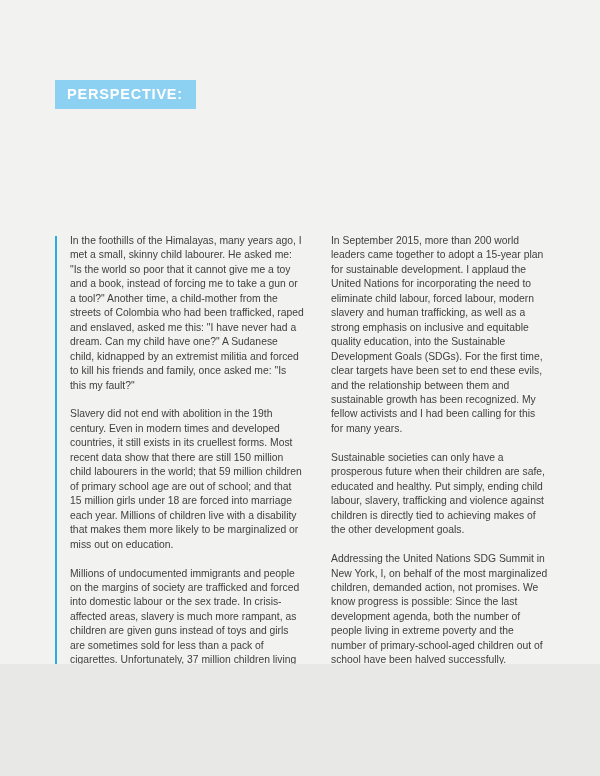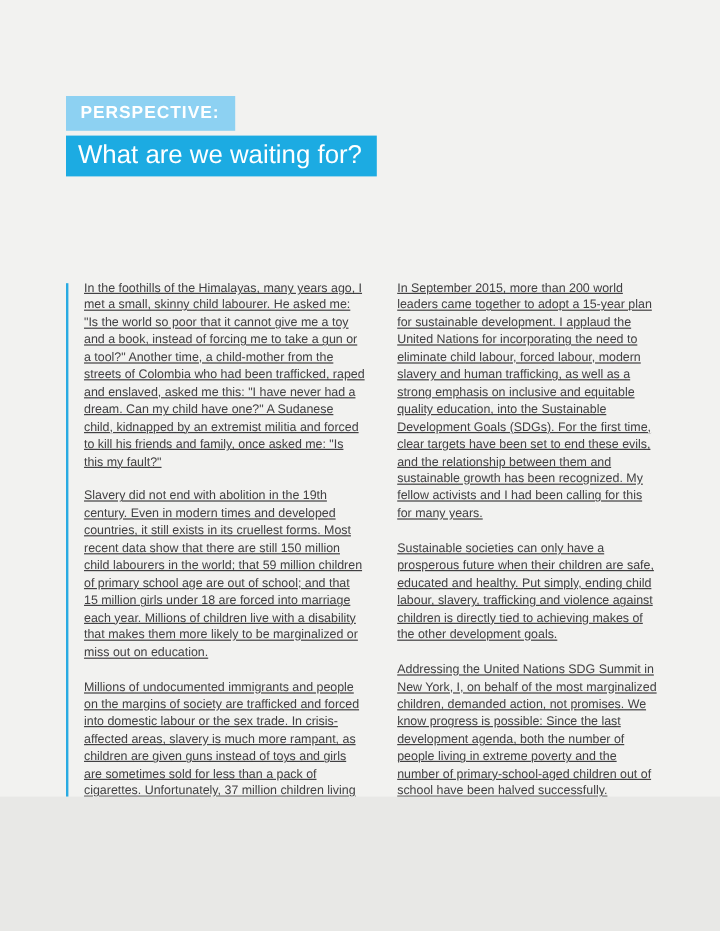--- a/index.html
+++ b/index.html
@@ -32,21 +32,21 @@
     position:absolute; left:55px; top:236px;
     width:2px; height:433px; background:#29abe2;
   }
   .columns {
     position:absolute; left:70px; top:234px; width:479px;
     display:flex; gap:27px;
   }
   .col { font-size:10.35px; line-height:14.45px; color:#414042; }
   .col-left  { width:234px; }
   .col-right { width:218px; }
-  .col p { margin:0 0 14.5px 0;text-decoration:underline; }
+  .col p { margin:0 0 14.5px 0; }
   .stripe-band {
     position:absolute; left:0; top:697px; width:600px; height:15px;
     background:repeating-linear-gradient(135deg,
       #a7daf0 0px, #a7daf0 2.6px,
       #fbfbfa 2.6px, #fbfbfa 5.2px);
   }
   .footer { position:absolute; left:0; top:739px; width:600px; height:26px; }
   .page-num {
     position:absolute; left:52px; top:1px;
     width:23px; height:23px; background:#d946ef;
@@ -78,21 +78,20 @@
   }
 </style>
 </head>
 <body>
 
 <div id="page">
 
   <div class="kicker">PERSPECTIVE:</div>
 
   <div class="title-block">
-    <span class="title-line">What are we waiting for?</span>
   </div>
 
 
   <div class="vrule"></div>
 
   <div class="columns">
     <div class="col col-left">
       <p>In the foothills of the Himalayas, many years ago, I met a small, skinny child labourer. He asked me: "Is the world so poor that it cannot give me a toy and a book, instead of forcing me to take a gun or a tool?" Another time, a child-mother from the streets of Colombia who had been trafficked, raped and enslaved, asked me this: "I have never had a dream. Can my child have one?" A Sudanese child, kidnapped by an extremist militia and forced to kill his friends and family, once asked me: "Is this my fault?"</p>
       <p>Slavery did not end with abolition in the 19th century. Even in modern times and developed countries, it still exists in its cruellest forms. Most recent data show that there are still 150 million child labourers in the world; that 59 million children of primary school age are out of school; and that 15 million girls under 18 are forced into marriage each year. Millions of children live with a disability that makes them more likely to be marginalized or miss out on education.</p>
       <p>Millions of undocumented immigrants and people on the margins of society are trafficked and forced into domestic labour or the sex trade. In crisis-affected areas, slavery is much more rampant, as children are given guns instead of toys and girls are sometimes sold for less than a pack of cigarettes. Unfortunately, 37 million children living in crisis-affected countries are out of primary or lower-secondary school. I have met children toiling on cocoa farms in Côte d'Ivoire, selling flowers in Colombia, sewing footballs in Pakistan, working in mica mines and brick kilns in India, and living unimaginable horrors in Nigeria.</p>

